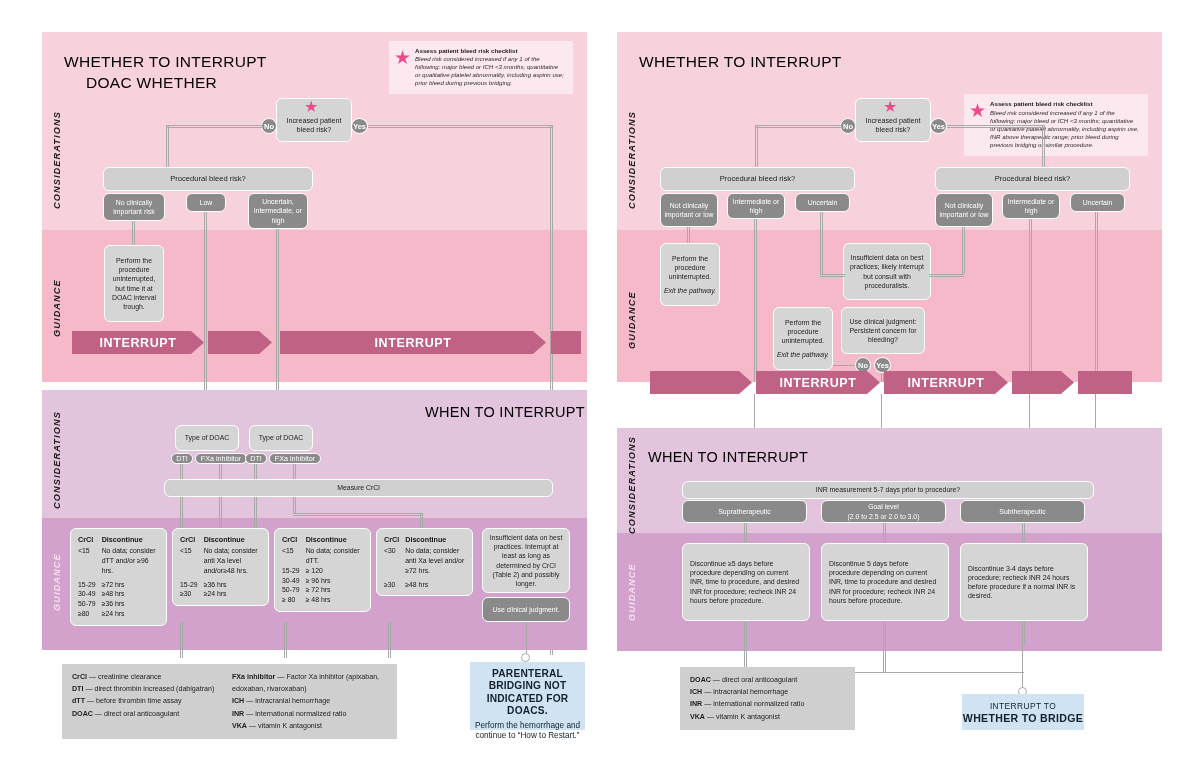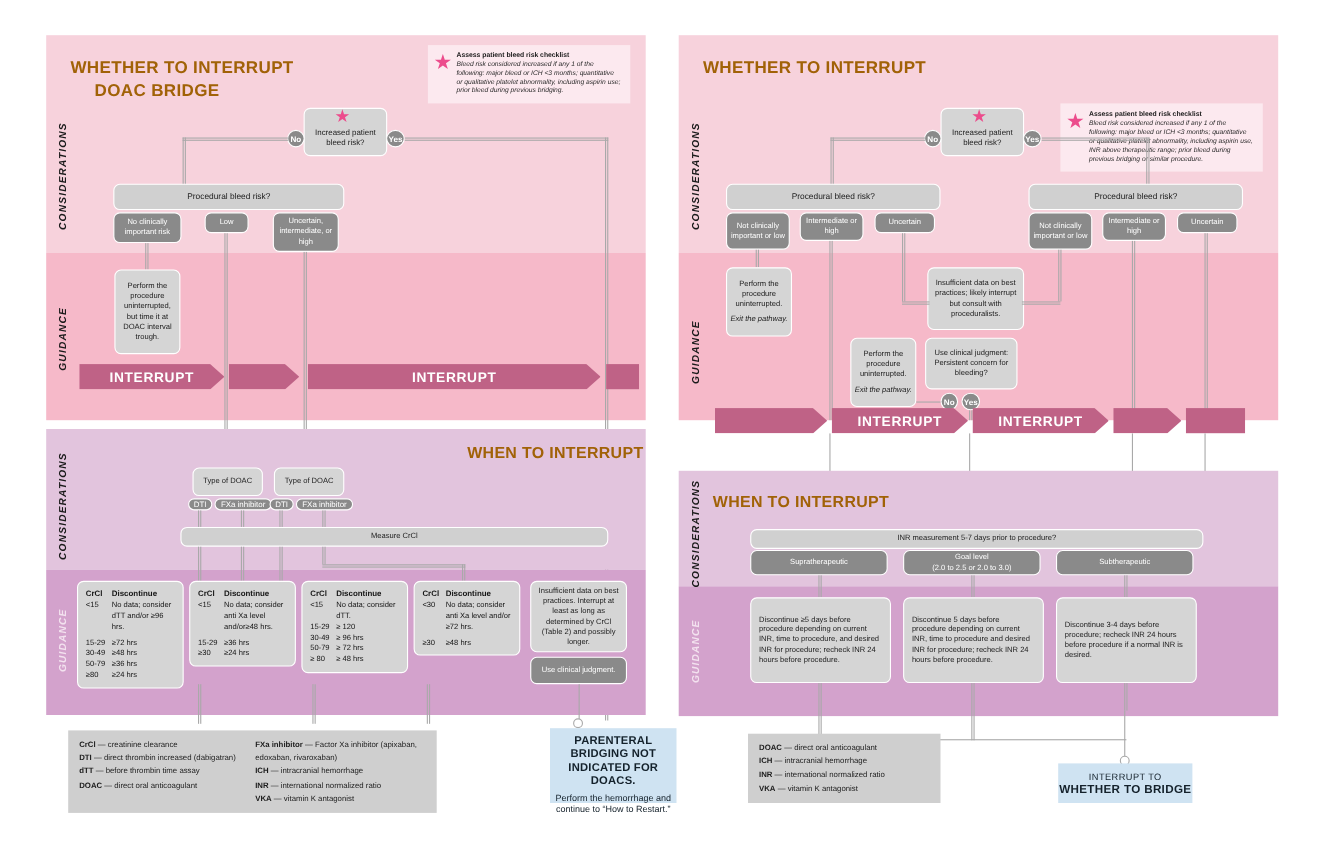--- a/index.html
+++ b/index.html
@@ -7,21 +7,21 @@
   .stage{position:absolute;left:0;top:0;width:1200px;height:770px;}
   .abs{position:absolute;box-sizing:border-box;}
 
   
   .band-cons{background:#f7d2dc;}
   .band-guid{background:#f6b9c9;}
   .band-cons-p{background:#e2c4dd;}
   .band-guid-p{background:#d3a2cc;}
 
   
-  .sect-title{font-weight:bold;color:#a16207;letter-spacing:.3px;line-height:1.25;}
+  .sect-title{font-weight:normal;color:#000000;letter-spacing:.3px;line-height:1.25;}
   .h-main{font-size:15.5px;}
   .h-when{font-size:14.5px;}
 
   
   .rail{
     writing-mode:vertical-rl;transform:rotate(180deg);
     font-weight:bold;font-style:italic;font-size:9.2px;letter-spacing:1.1px;
     display:flex;align-items:center;justify-content:center;color:#1a1a1a;
   }
   .rail.light{color:#f3e2ef;}
@@ -93,21 +93,21 @@
 <div class="stage">
 
 <div class="abs band-cons" style="left:42px;top:32px;width:545px;height:198px;"></div>
 <div class="abs band-guid" style="left:42px;top:230px;width:545px;height:152px;"></div>
 
 <div class="abs rail" style="left:50px;top:100px;width:14px;height:120px;">CONSIDERATIONS</div>
 <div class="abs rail" style="left:50px;top:258px;width:14px;height:100px;">GUIDANCE</div>
 
 <div class="abs sect-title h-main" style="left:64px;top:52px;width:300px;">
   <div>WHETHER TO INTERRUPT</div>
-  <div style="margin-left:22px;margin-top:2px;">DOAC BRIDGE</div>
+  <div style="margin-left:22px;margin-top:2px;">DOAC WHETHER</div>
 </div>
 
 <div class="abs callout" style="left:389px;top:41px;width:184px;">
   <div class="star" style="left:5px;top:7px;font-size:19px;">
     <span class="starglyph">★</span>
   </div>
   <div class="t1">Assess patient bleed risk checklist</div>
   <div class="t2">Bleed risk considered increased if any 1 of the following: major bleed or ICH &lt;3 months; quantitative or qualitative platelet abnormality, including aspirin use; prior bleed during previous bridging.</div>
 </div>
 
@@ -323,21 +323,21 @@
     <div><b>dTT</b> — <span>before thrombin time assay</span></div>
     <div><b>DOAC</b> — <span>direct oral anticoagulant</span></div>
   </div><div class="col" style="width:152px;">
     <div><b>FXa inhibitor</b> — <span>Factor Xa inhibitor (apixaban, edoxaban, rivaroxaban)</span></div>
     <div><b>ICH</b> — <span>intracranial hemorrhage</span></div>
     <div><b>INR</b> — <span>international normalized ratio</span></div>
     <div><b>VKA</b> — <span>vitamin K antagonist</span></div>
   </div>
 </div>
 
-<div class="abs bluebox" style="left:470px;top:662px;width:115px;height:68px;padding:6px 4px 0 4px;margin-left:30px;">
+<div class="abs bluebox" style="left:470px;top:662px;width:115px;height:68px;padding:6px 4px 0 4px;">
   <div class="big">PARENTERAL BRIDGING NOT INDICATED FOR DOACS.</div>
   <div class="small">Perform the hemorrhage and continue to “How to Restart.”</div>
 </div>
 
 <div class="abs band-cons" style="left:617px;top:32px;width:545px;height:198px;"></div>
 <div class="abs band-guid" style="left:617px;top:230px;width:545px;height:152px;"></div>
 
 <div class="abs rail" style="left:625px;top:100px;width:14px;height:120px;">CONSIDERATIONS</div>
 <div class="abs rail" style="left:625px;top:270px;width:14px;height:100px;">GUIDANCE</div>
 

